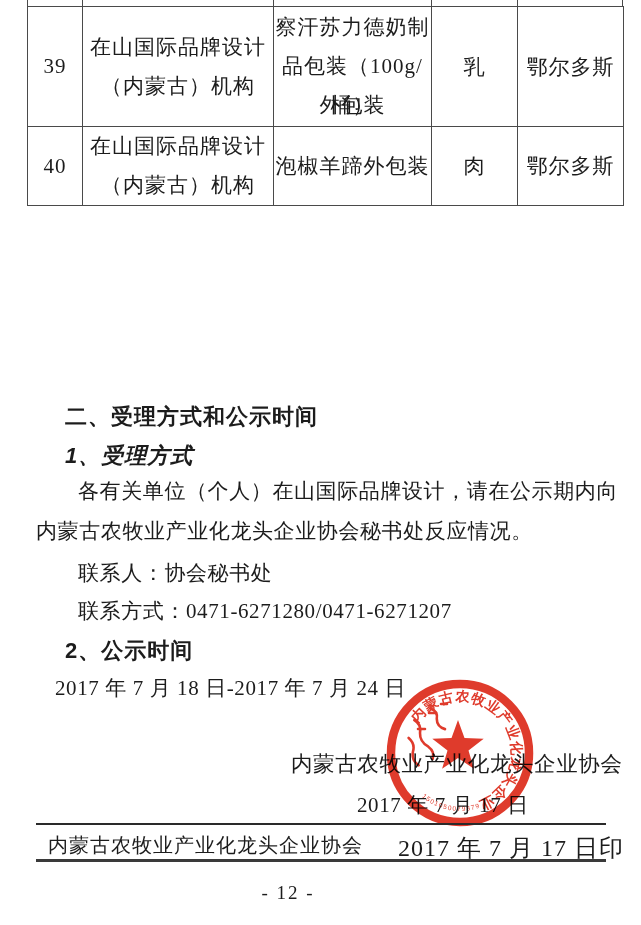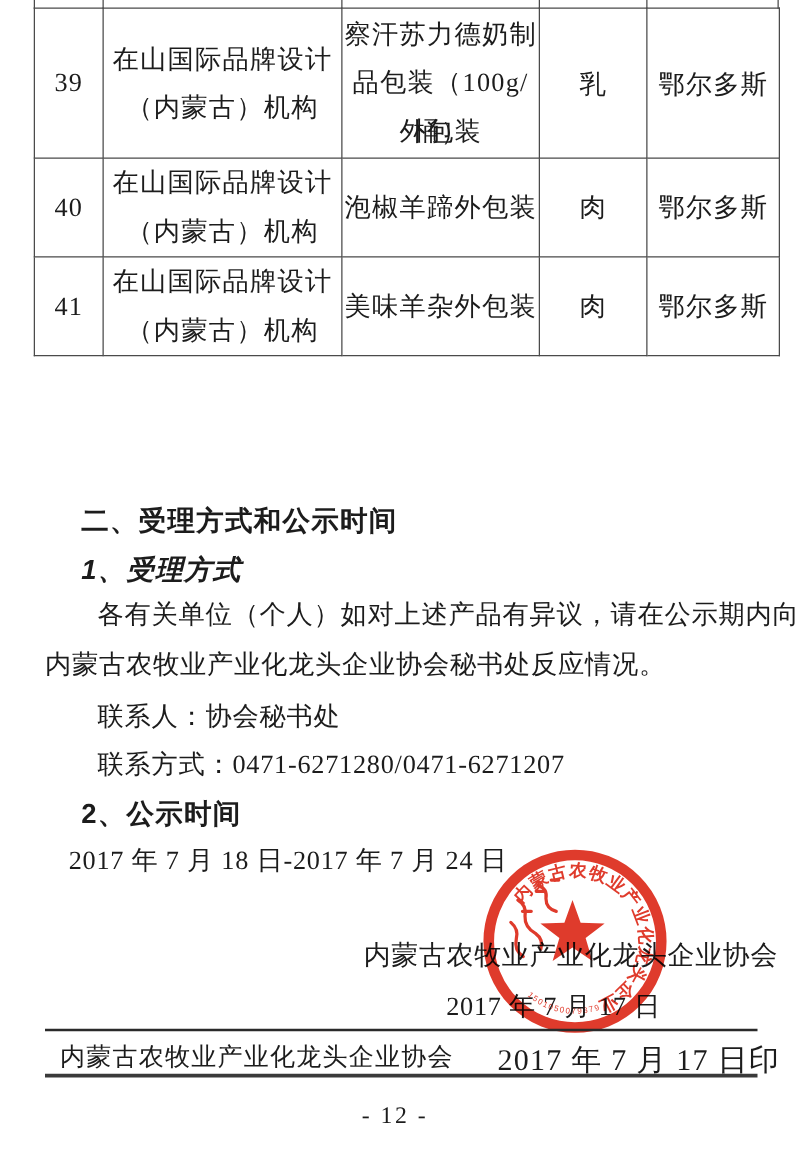--- a/index.html
+++ b/index.html
@@ -48,21 +48,21 @@
   .seal{
     position:absolute;left:377px;top:671px;width:166px;height:164px;
     mix-blend-mode:multiply;opacity:0.92;pointer-events:none;
   }
 
   
   .rule-thin {left:36px;top:823px;width:570px;height:1.5px;background:#2a2a2a;}
   .rule-thick{left:36px;top:859px;width:570px;height:3px;background:#3a3a3a;}
   .foot-left {left:48px; top:832px;font-size:20px;letter-spacing:1px;white-space:nowrap;}
   .foot-right{left:398px;top:832px;font-size:24px;letter-spacing:1px;white-space:nowrap;}
-  .pagenum{left:0;top:882px;width:576px;text-align:center;font-size:19px;letter-spacing:2px;margin-left:28px;}
+  .pagenum{left:0;top:882px;width:576px;text-align:center;font-size:19px;letter-spacing:2px;}
 </style>
 </head>
 <body>
 
 <span class="stub s0"></span>
 <span class="stub s1"></span>
 <span class="stub s2"></span>
 <span class="stub s3"></span>
 <span class="stub s4"></span>
 <span class="stub s5"></span>
@@ -93,36 +93,26 @@
     <tr class="r1">
       <td>40</td>
       <td>
         <div class="ln">在山国际品牌设计</div>
         <div class="ln">（内蒙古）机构</div>
       </td>
       <td>泡椒羊蹄外包装</td>
       <td>肉</td>
       <td>鄂尔多斯</td>
     </tr>
-    <tr class="r2">
-      <td>41</td>
-      <td>
-        <div class="ln">在山国际品牌设计</div>
-        <div class="ln">（内蒙古）机构</div>
-      </td>
-      <td>美味羊杂外包装</td>
-      <td>肉</td>
-      <td>鄂尔多斯</td>
-    </tr>
   </tbody>
 </table>
 
 <div class="abs heading h2">二、受理方式和公示时间</div>
 <div class="abs heading sub1">1、受理方式</div>
-<div class="abs bodyline para1">各有关单位（个人）如对上述产品有异议，请在公示期内向</div>
+<div class="abs bodyline para1">各有关单位（个人）在山国际品牌设计，请在公示期内向</div>
 <div class="abs bodyline para2">内蒙古农牧业产业化龙头企业协会秘书处反应情况。</div>
 <div class="abs bodyline contact1">联系人：协会秘书处</div>
 <div class="abs bodyline contact2">联系方式：0471-6271280/0471-6271207</div>
 <div class="abs heading sub2">2、公示时间</div>
 <div class="abs bodyline daterange">2017 年 7 月 18 日-2017 年 7 月 24 日</div>
 
 <div class="abs bodyline sig-org">内蒙古农牧业产业化龙头企业协会</div>
 <div class="abs bodyline sig-date">2017 年 7 月 17 日</div>
 
 <svg class="seal" viewBox="0 0 164 164">

